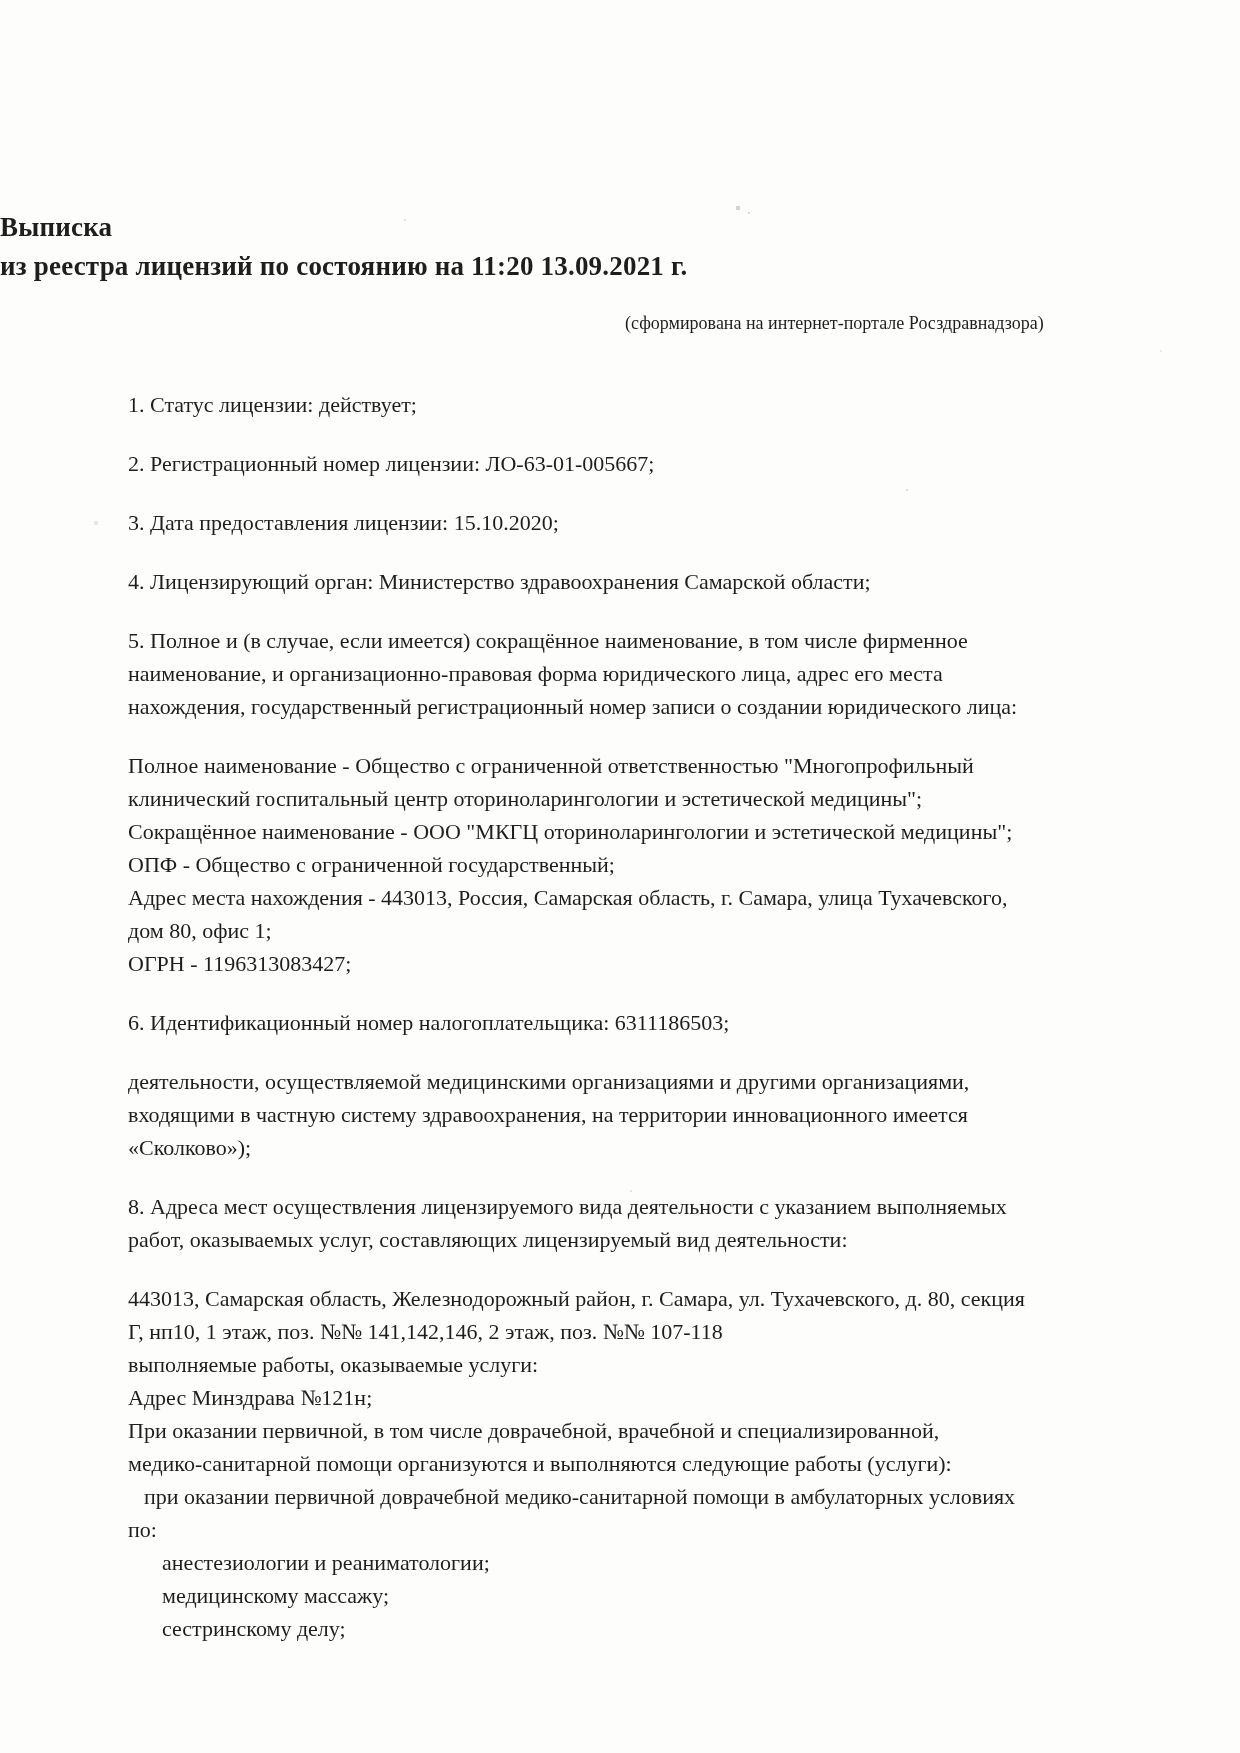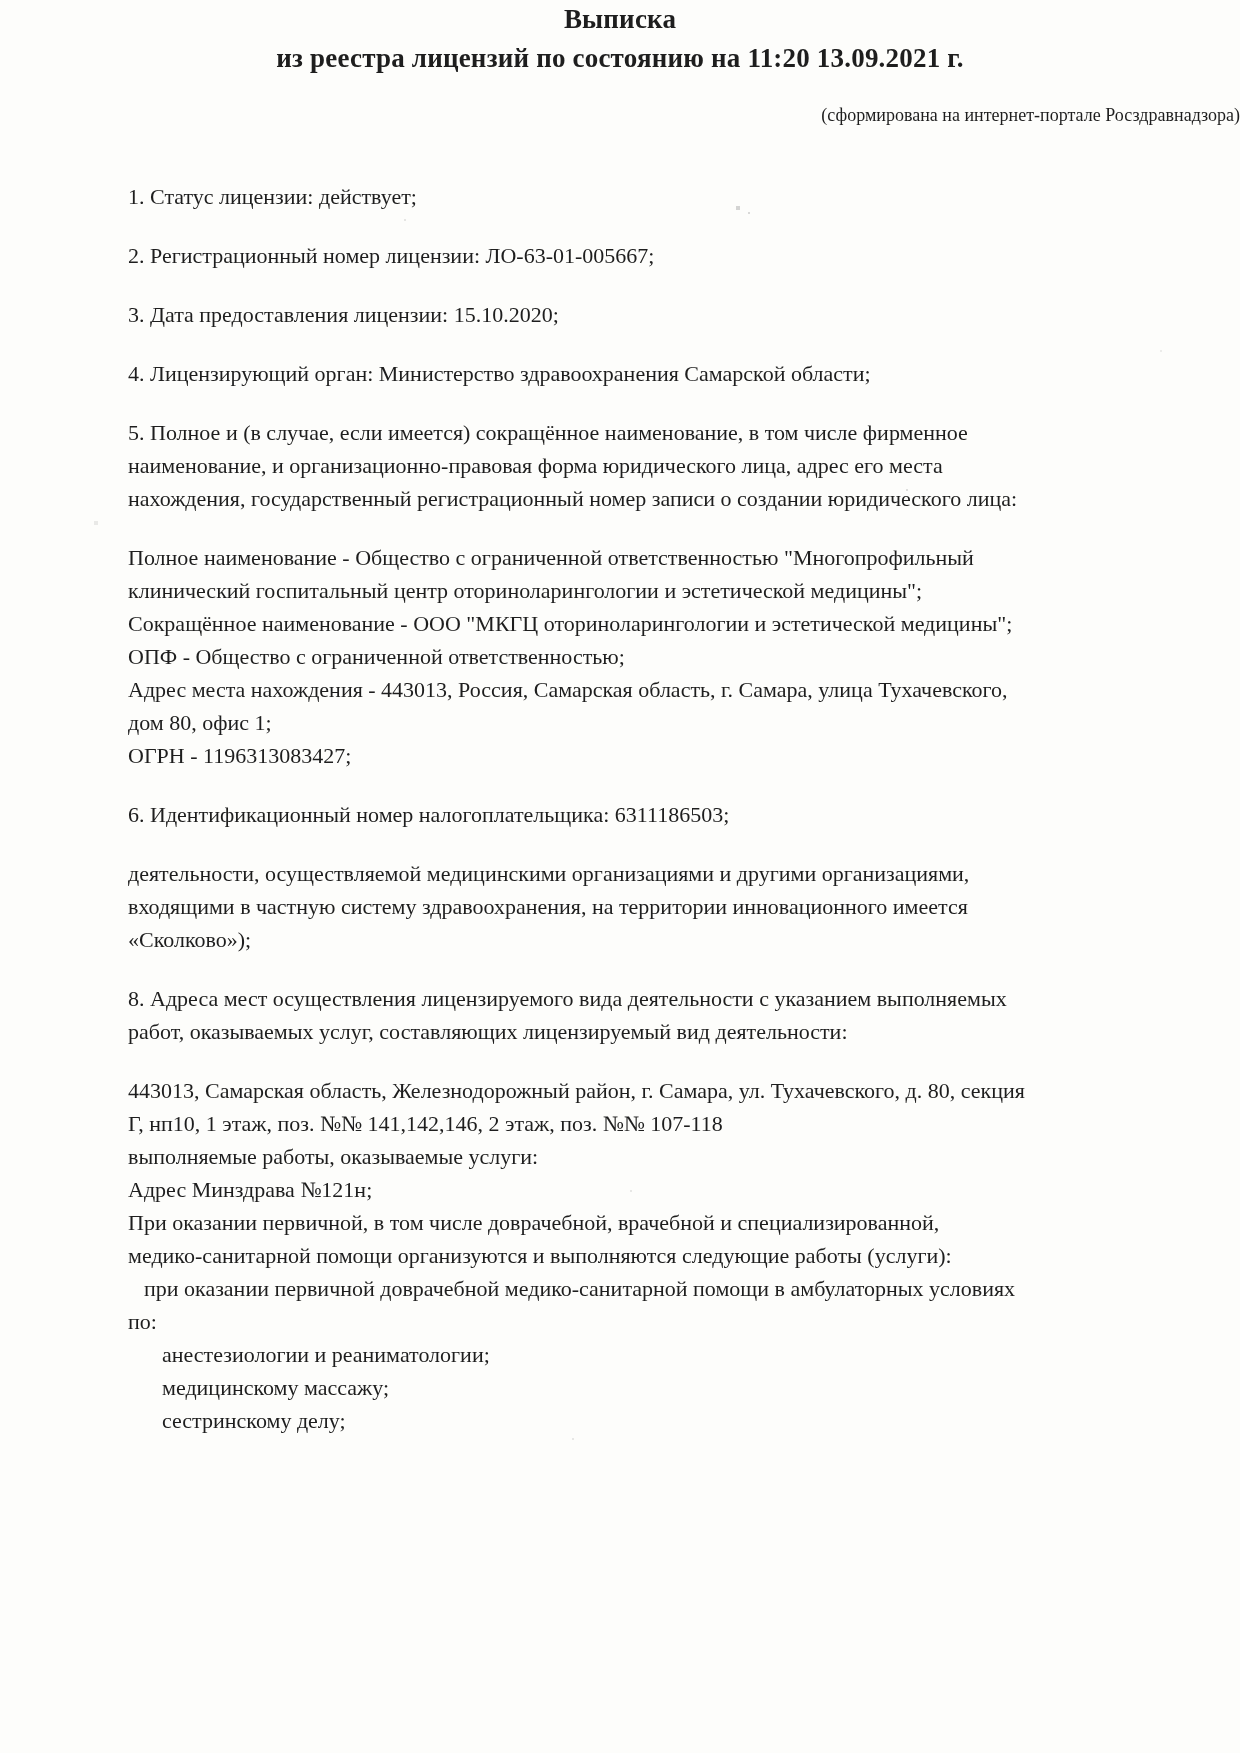--- a/index.html
+++ b/index.html
@@ -6,32 +6,32 @@
   .page {
     position: relative;
     width: 1240px;
     height: 1753px;
     background: #fdfdfb;
     overflow: hidden;
     font-family: "Liberation Serif", "DejaVu Serif", serif;
     color: #1e1e1e;
   }
   .titles {
-    text-align: center;
+    padding-top: 208px;
+    text-align: left;
     font-weight: bold;
     font-size: 27px;
     line-height: 39px;
     letter-spacing: 0.2px;
   }
   .subtitle {
     margin-top: 26px;
     margin-left: 625px;
     font-size: 18px;
     line-height: 22px;
-    text-align: right;
   }
   .doc-body {
     margin: 54px 40px 0 128px;
     font-size: 22px;
     line-height: 33px;
   }
   .block { margin: 0 0 26px 0; }
   .block:last-child { margin-bottom: 0; }
   .line { white-space: nowrap; }
   .line.ind1 { padding-left: 16px; }
@@ -81,21 +81,21 @@
       </div>
       <div class="block">
         <div class="line">5. Полное и (в случае, если имеется) сокращённое наименование, в том числе фирменное</div>
         <div class="line">наименование, и организационно-правовая форма юридического лица, адрес его места</div>
         <div class="line">нахождения, государственный регистрационный номер записи о создании юридического лица:</div>
       </div>
       <div class="block">
         <div class="line">Полное наименование - Общество с ограниченной ответственностью "Многопрофильный</div>
         <div class="line">клинический госпитальный центр оториноларингологии и эстетической медицины";</div>
         <div class="line">Сокращённое наименование - ООО "МКГЦ оториноларингологии и эстетической медицины";</div>
-        <div class="line">ОПФ - Общество с ограниченной ответственностью;</div>
+        <div class="line">ОПФ - Общество с ограниченной государственный;</div>
         <div class="line">Адрес места нахождения - 443013, Россия, Самарская область, г. Самара, улица Тухачевского,</div>
         <div class="line">дом 80, офис 1;</div>
         <div class="line">ОГРН - 1196313083427;</div>
       </div>
       <div class="block">
         <div class="line">6. Идентификационный номер налогоплательщика: 6311186503;</div>
       </div>
       <div class="block">
         <div class="line">деятельности, осуществляемой медицинскими организациями и другими организациями,</div>
         <div class="line">входящими в частную систему здравоохранения, на территории инновационного имеется</div>

